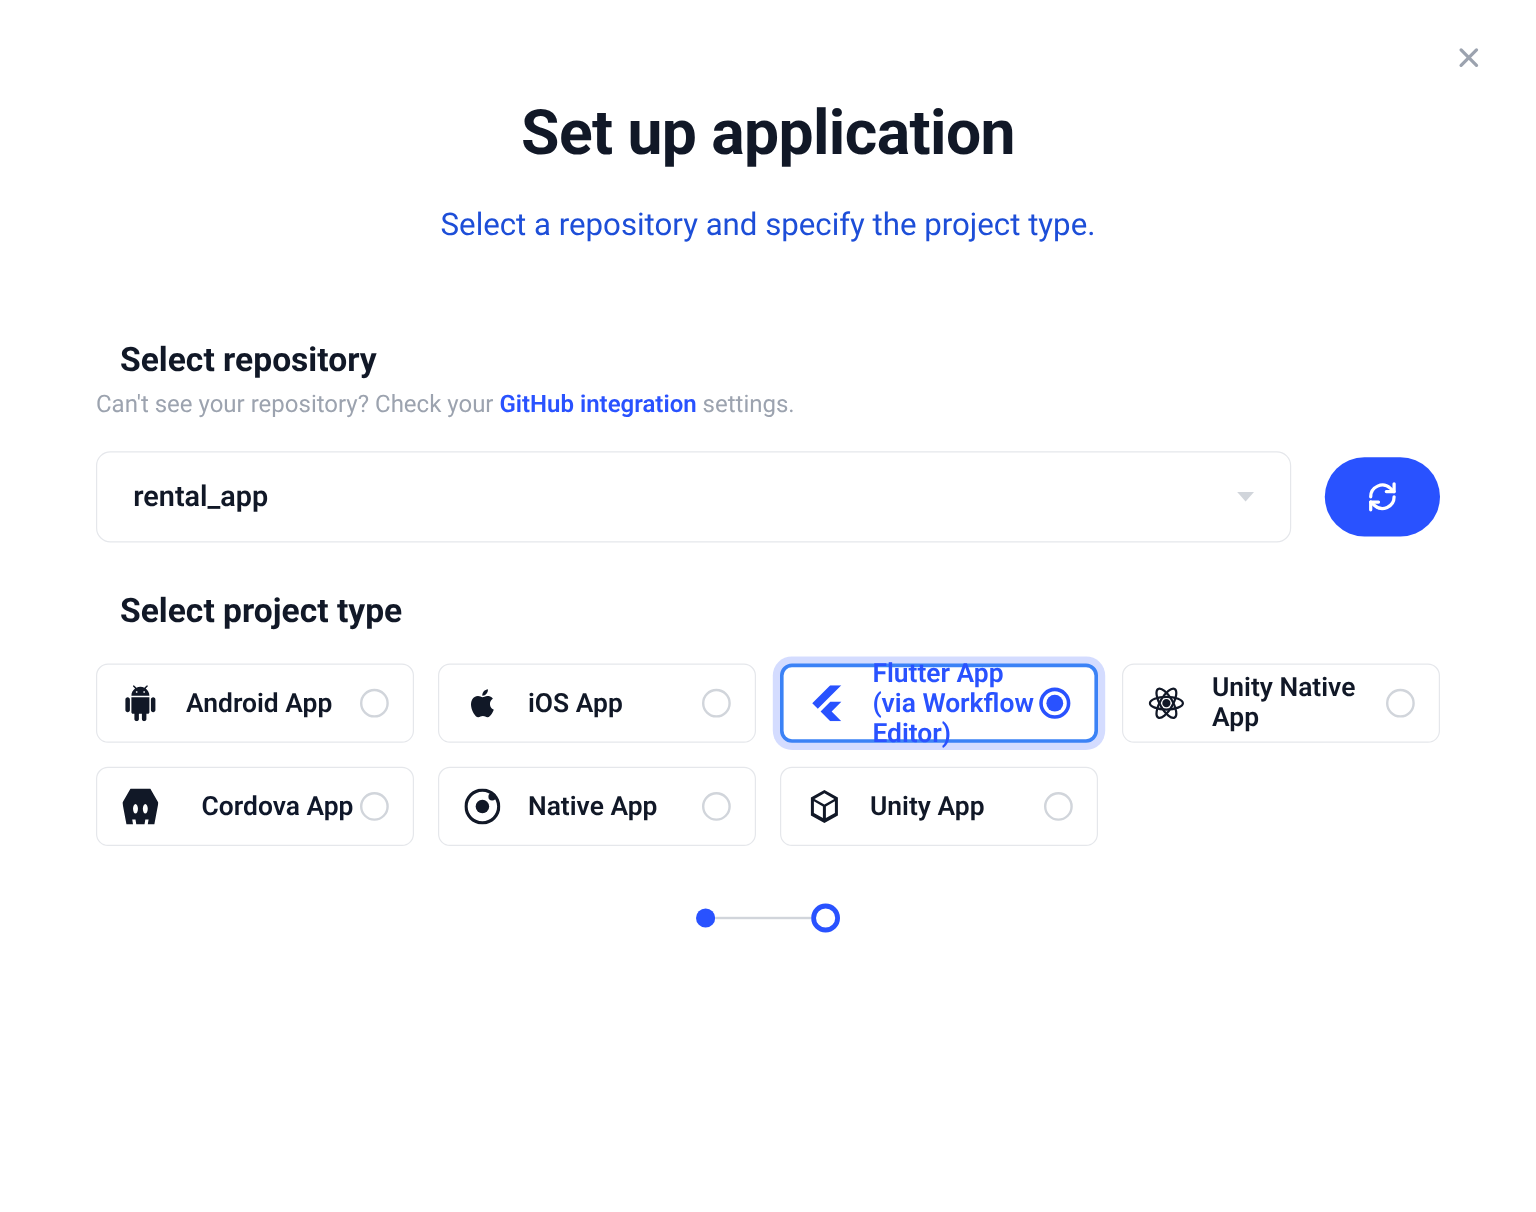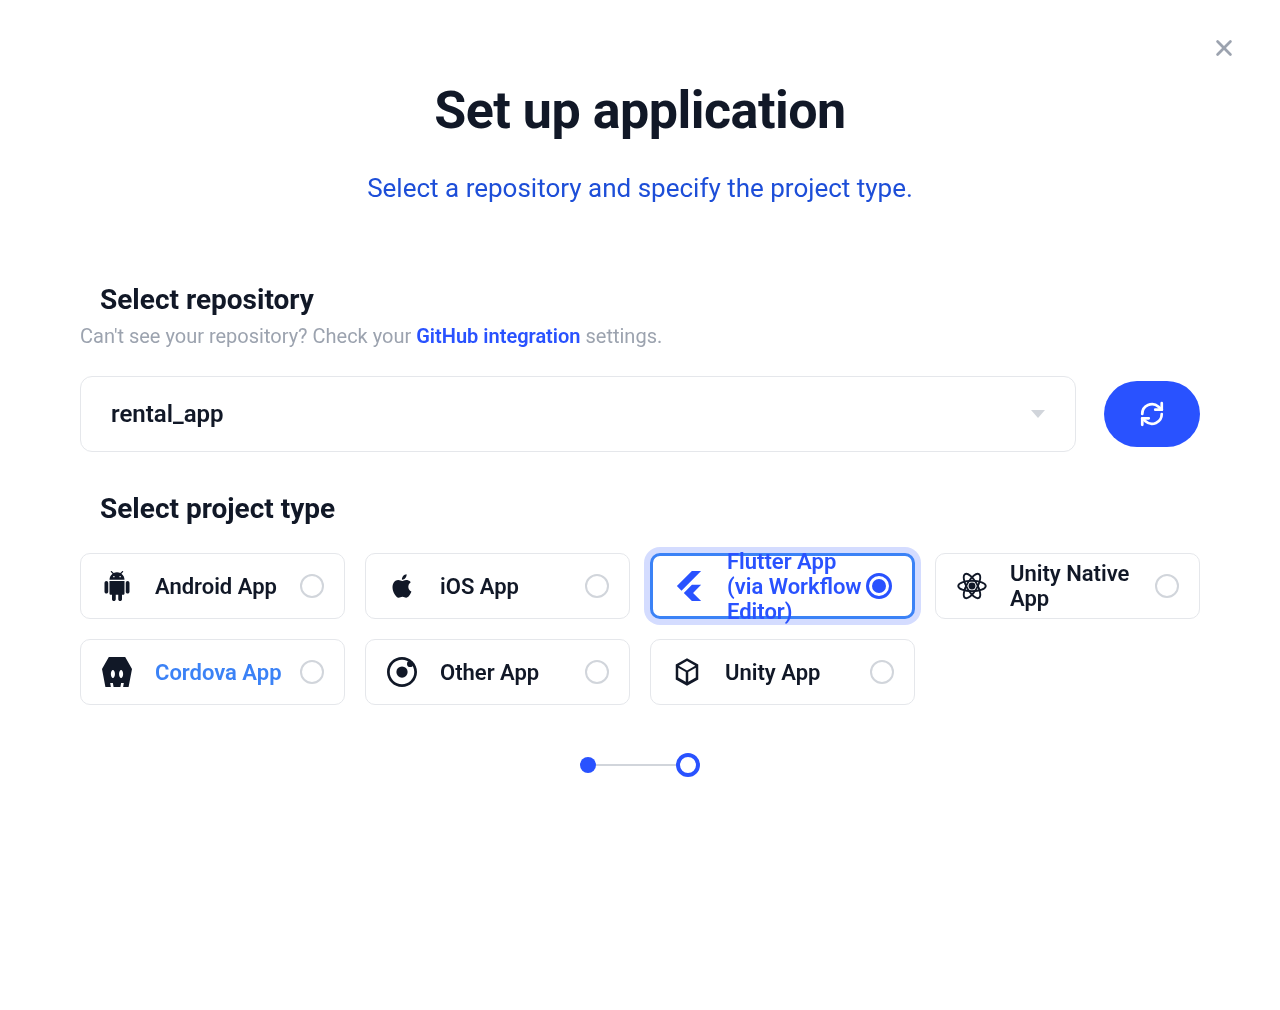--- a/index.html
+++ b/index.html
@@ -143,21 +143,22 @@
     .type-card.selected .type-icon {
       color: #2952ff;
     }
     .type-label {
       font-size: 22px;
       font-weight: 600;
       color: #111827;
       flex: 1;
     }
     .type-label.blue {
-      color: #3b82f6;
+      color: #0f172a;
+      margin-left: 13px;
     }
     .radio {
       width: 24px;
       height: 24px;
       border: 2px solid #d1d5db;
       border-radius: 50%;
       display: flex;
       align-items: center;
       justify-content: center;
     }
@@ -298,21 +299,21 @@
       </div>
 
       <div class="type-card">
         <span class="type-icon">
           <svg width="30" height="30" viewBox="0 0 24 24" fill="currentColor">
               <path d="M12 0C5.383 0 0 5.383 0 12s5.383 12 12 12 12-5.383 12-12S18.617 0 12 0zm0 21.818c-5.414 0-9.818-4.404-9.818-9.818S6.586 2.182 12 2.182 21.818 6.586 21.818 12 17.414 21.818 12 21.818z"></path>
               <circle cx="12" cy="12" r="4.5"></circle>
               <circle cx="18.5" cy="5.5" r="2.5"></circle>
             </svg>
         </span>
-        <span class="type-label">Other App</span>
+        <span class="type-label">Native App</span>
         <span class="radio"></span>
       </div>
 
       <div class="type-card">
         <span class="type-icon">
           <svg width="30" height="30" viewBox="0 0 24 24" fill="currentColor">
               <path d="M12 1L3 6v12l9 5 9-5V6l-9-5zm0 2.236L18.618 7 12 10.764 5.382 7 12 3.236zM5 8.618l6 3.382v7.764l-6-3.382V8.618zm8 11.146V12l6-3.382v7.764l-6 3.382z"></path>
             </svg>
         </span>
         <span class="type-label">Unity App</span>

